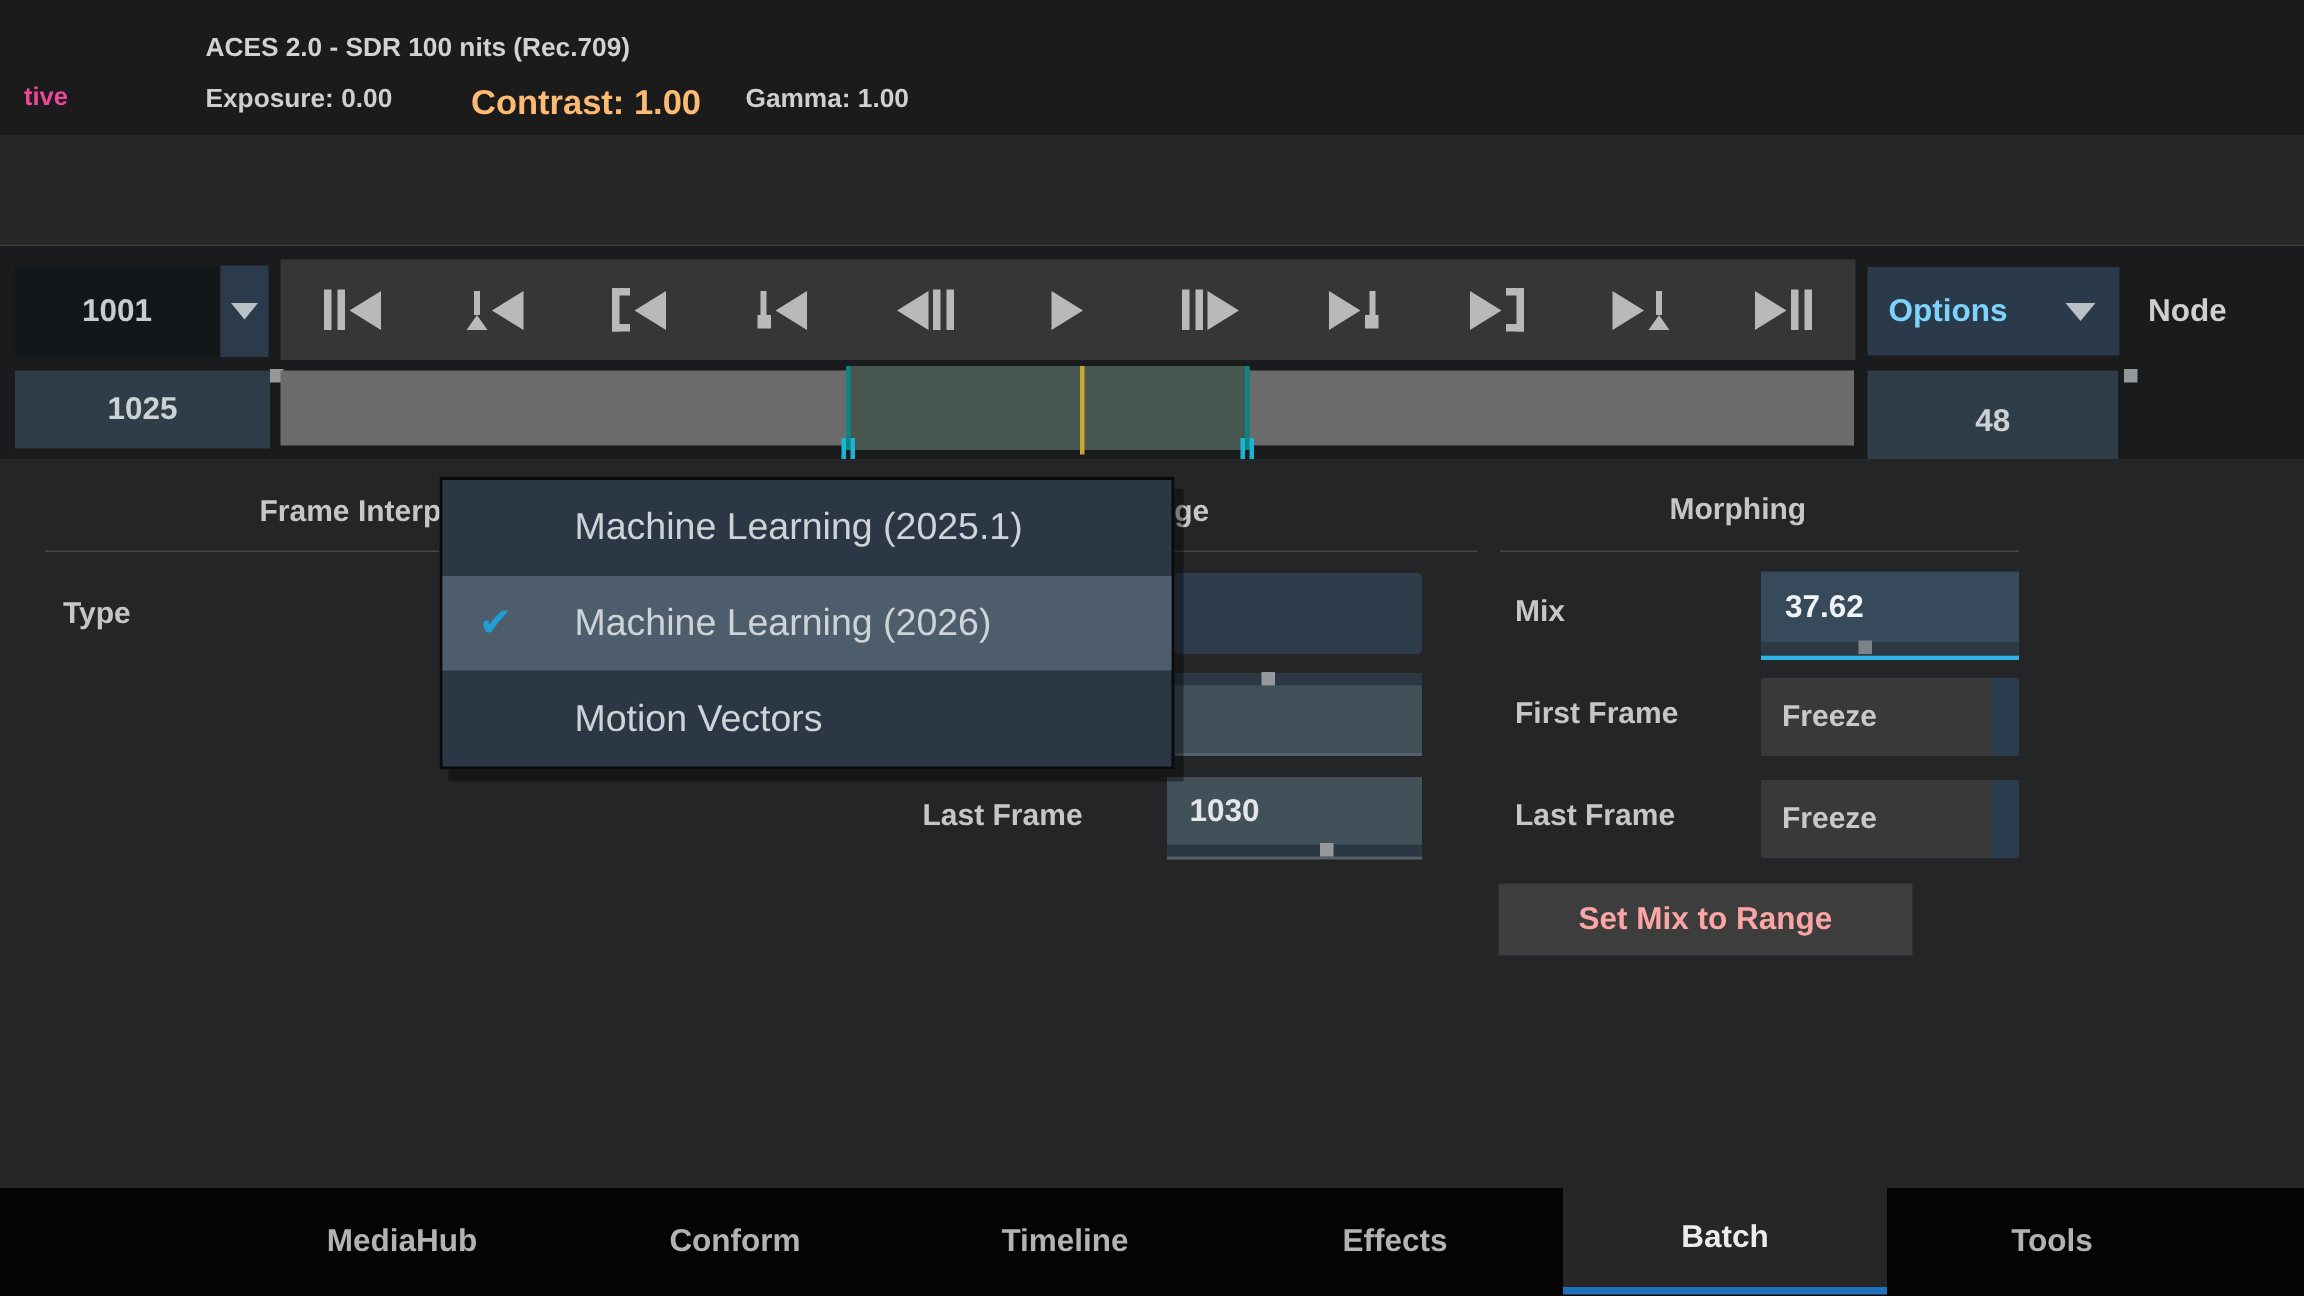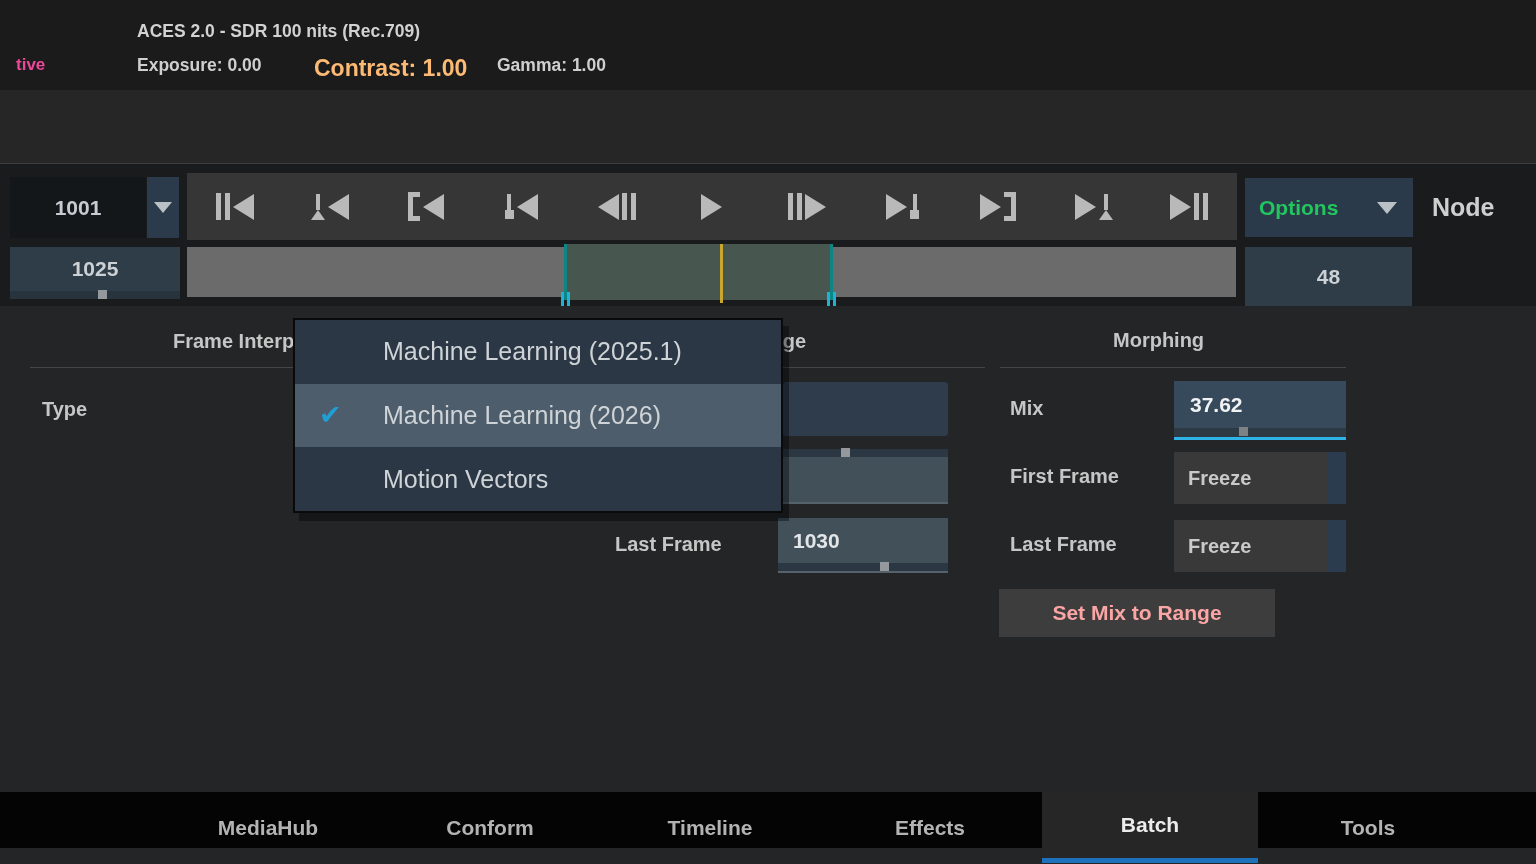--- a/index.html
+++ b/index.html
@@ -41,27 +41,27 @@
   .pr-br-l{width:12px;height:29px;border-left:5px solid var(--icon);border-top:5px solid var(--icon);border-bottom:5px solid var(--icon);box-sizing:border-box;}
   .pr-br-r{width:12px;height:29px;border-right:5px solid var(--icon);border-top:5px solid var(--icon);border-bottom:5px solid var(--icon);box-sizing:border-box;}
   .pin{display:flex;flex-direction:column;align-items:center;}
   .pin-bar{width:4px;height:16px;background:var(--icon);}
   .pin-foot-tri{width:0;height:0;border-left:7px solid transparent;border-right:7px solid transparent;border-bottom:10px solid var(--icon);}
   .pin-foot-sq{width:9px;height:9px;background:var(--icon);}
   .corner-mark{position:absolute;left:591px;bottom:12px;width:0;height:0;
     border-bottom:11px solid #777;border-left:11px solid transparent;}
   .options-btn{position:absolute;left:1245px;top:14px;width:168px;height:59px;background:#2b3a4a;
     display:flex;align-items:center;justify-content:space-between;padding:0 16px 0 14px;box-sizing:border-box;
-    font-size:21px;font-weight:bold;color:#22c55e;}
+    font-size:21px;font-weight:bold;color:#7dd3fc;}
   .options-btn .tri-down{border-left-width:10px;border-right-width:10px;border-top-width:12px;}
   .node-label{position:absolute;left:1432px;top:13px;height:61px;display:flex;align-items:center;
-    font-size:25px;font-weight:bold;color:#cfcfcf;}
-
-  
-  .val-field{position:absolute;display:flex;flex-direction:column;background:#2f3d49;}
+    font-size:21px;font-weight:bold;color:#cfcfcf;}
+
+  
+  .val-field{position:absolute;display:flex;flex-direction:row;background:#2f3d49;}
   .vf-text{flex:1;display:flex;align-items:center;justify-content:center;font-size:21px;font-weight:bold;color:#ccd1d5;}
   .vf-slider{position:relative;height:8px;background:#27333d;}
   .vf-thumb{position:absolute;top:-1px;width:9px;height:9px;background:#95999d;}
   .start-field{left:10px;top:83px;width:170px;height:52px;}
   .dur-field{left:1245px;top:83px;width:167px;height:68px;}
   .dur-field .vf-slider{background:#33505f;}
   .timeline{position:absolute;left:187px;top:83px;width:1049px;height:50px;background:#6b6b6b;}
   .range-seg{position:absolute;left:377px;top:-3px;width:269px;height:56px;background:#47574f;
     border-left:3px solid var(--range-teal-border);border-right:3px solid var(--range-teal-border);box-sizing:border-box;}
   .playhead{position:absolute;left:533px;top:-3px;width:3px;height:59px;background:var(--playhead-yellow);}
@@ -108,21 +108,21 @@
 
   
   .dropdown-menu{position:absolute;left:293px;top:12px;width:486px;height:191px;background:#2b3744;
     border:2px solid #0a0a0a;box-shadow:6px 8px 0 rgba(0,0,0,0.38);display:flex;flex-direction:column;z-index:50;}
   .menu-item{flex:1;display:flex;align-items:center;position:relative;}
   .menu-item.highlighted{background:#4e5d6b;}
   .menu-check{position:absolute;left:24px;width:30px;font-size:27px;font-weight:bold;color:var(--check-cyan);line-height:1;}
   .menu-label{padding-left:88px;font-size:25px;color:#ced3d7;white-space:nowrap;}
 
   
-  .tab-bar{position:absolute;left:0;top:792px;width:1536px;height:56px;background:#040404;}
+  .tab-bar{position:absolute;left:0;top:792px;width:1536px;height:72px;background:#040404;}
   .tab{position:absolute;top:0;height:72px;transform:translateX(-50%);display:flex;align-items:center;justify-content:center;
     font-size:21px;font-weight:bold;color:#b3b3b3;white-space:nowrap;}
   .tab:nth-child(1){left:268px;}
   .tab:nth-child(2){left:490px;}
   .tab:nth-child(3){left:710px;}
   .tab:nth-child(4){left:930px;}
   .tab:nth-child(5){left:1150px;}
   .tab:nth-child(6){left:1368px;}
   .tab.active{width:216px;height:66px;background:#262626;border-bottom:5px solid var(--tab-underline-blue);color:#ececec;}
 </style>

